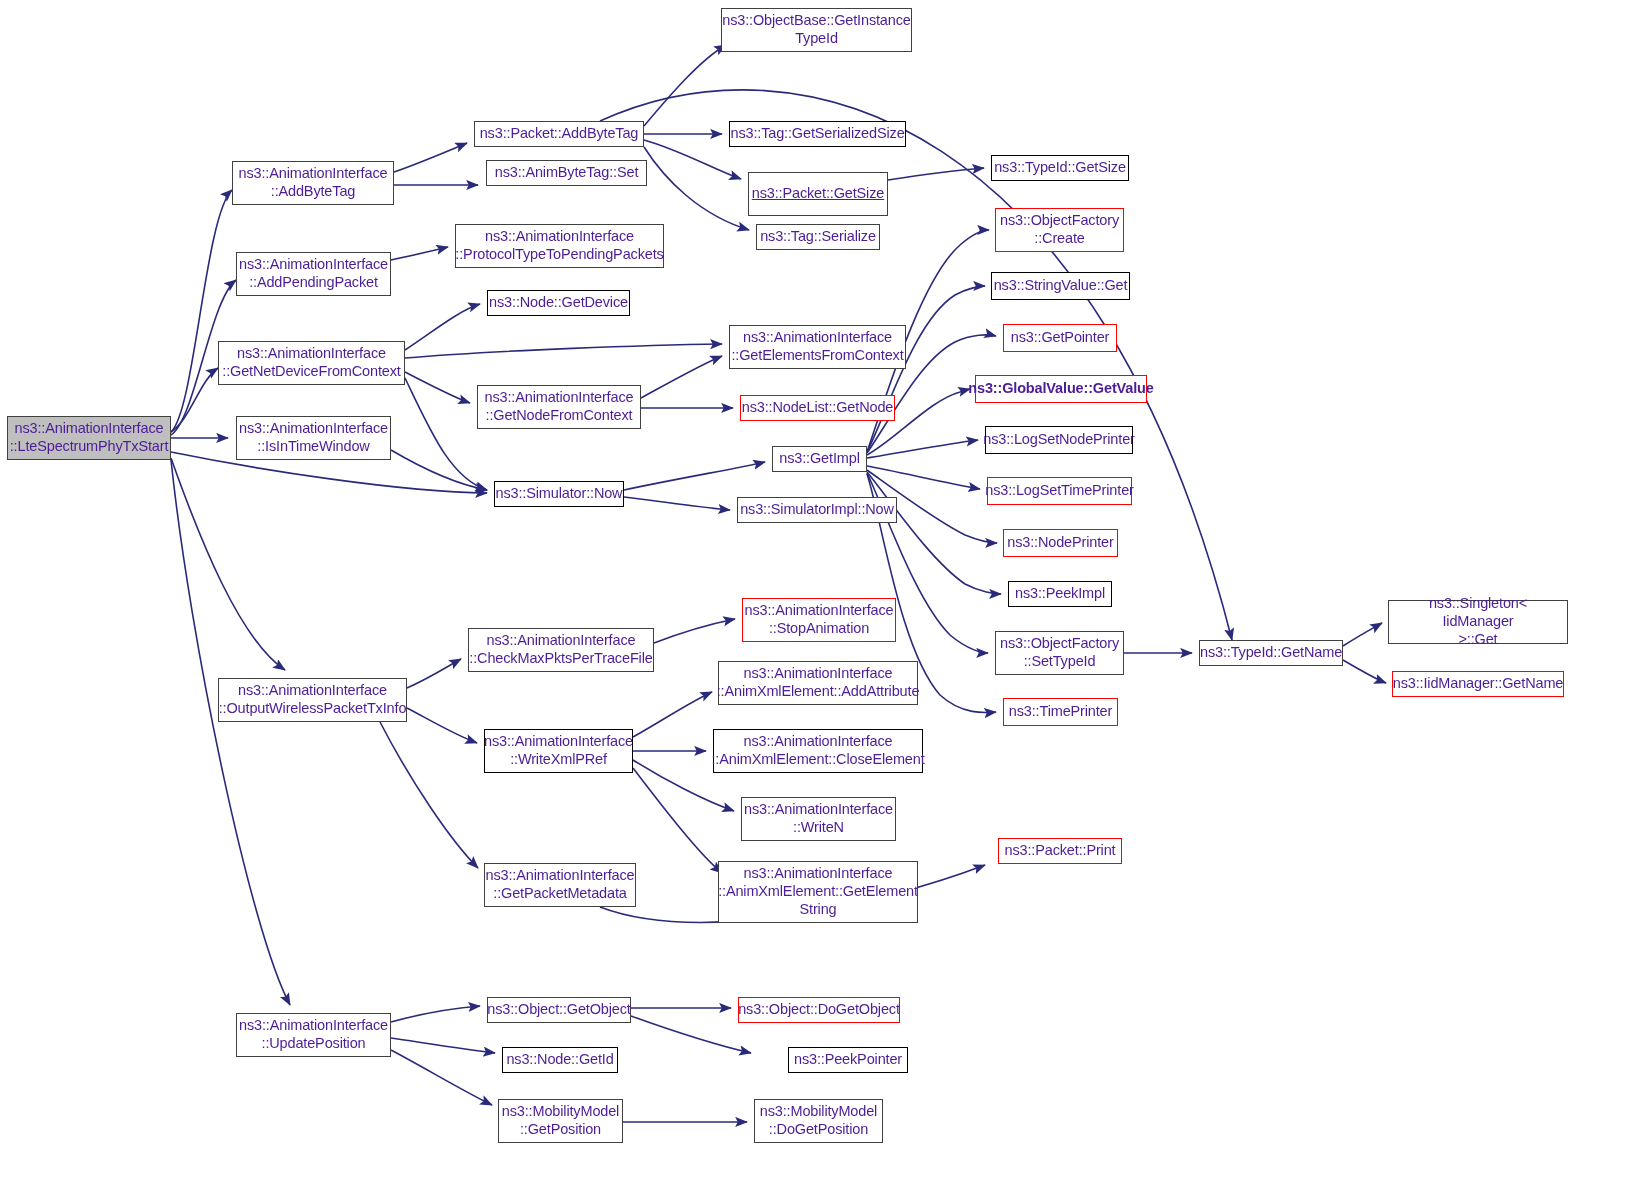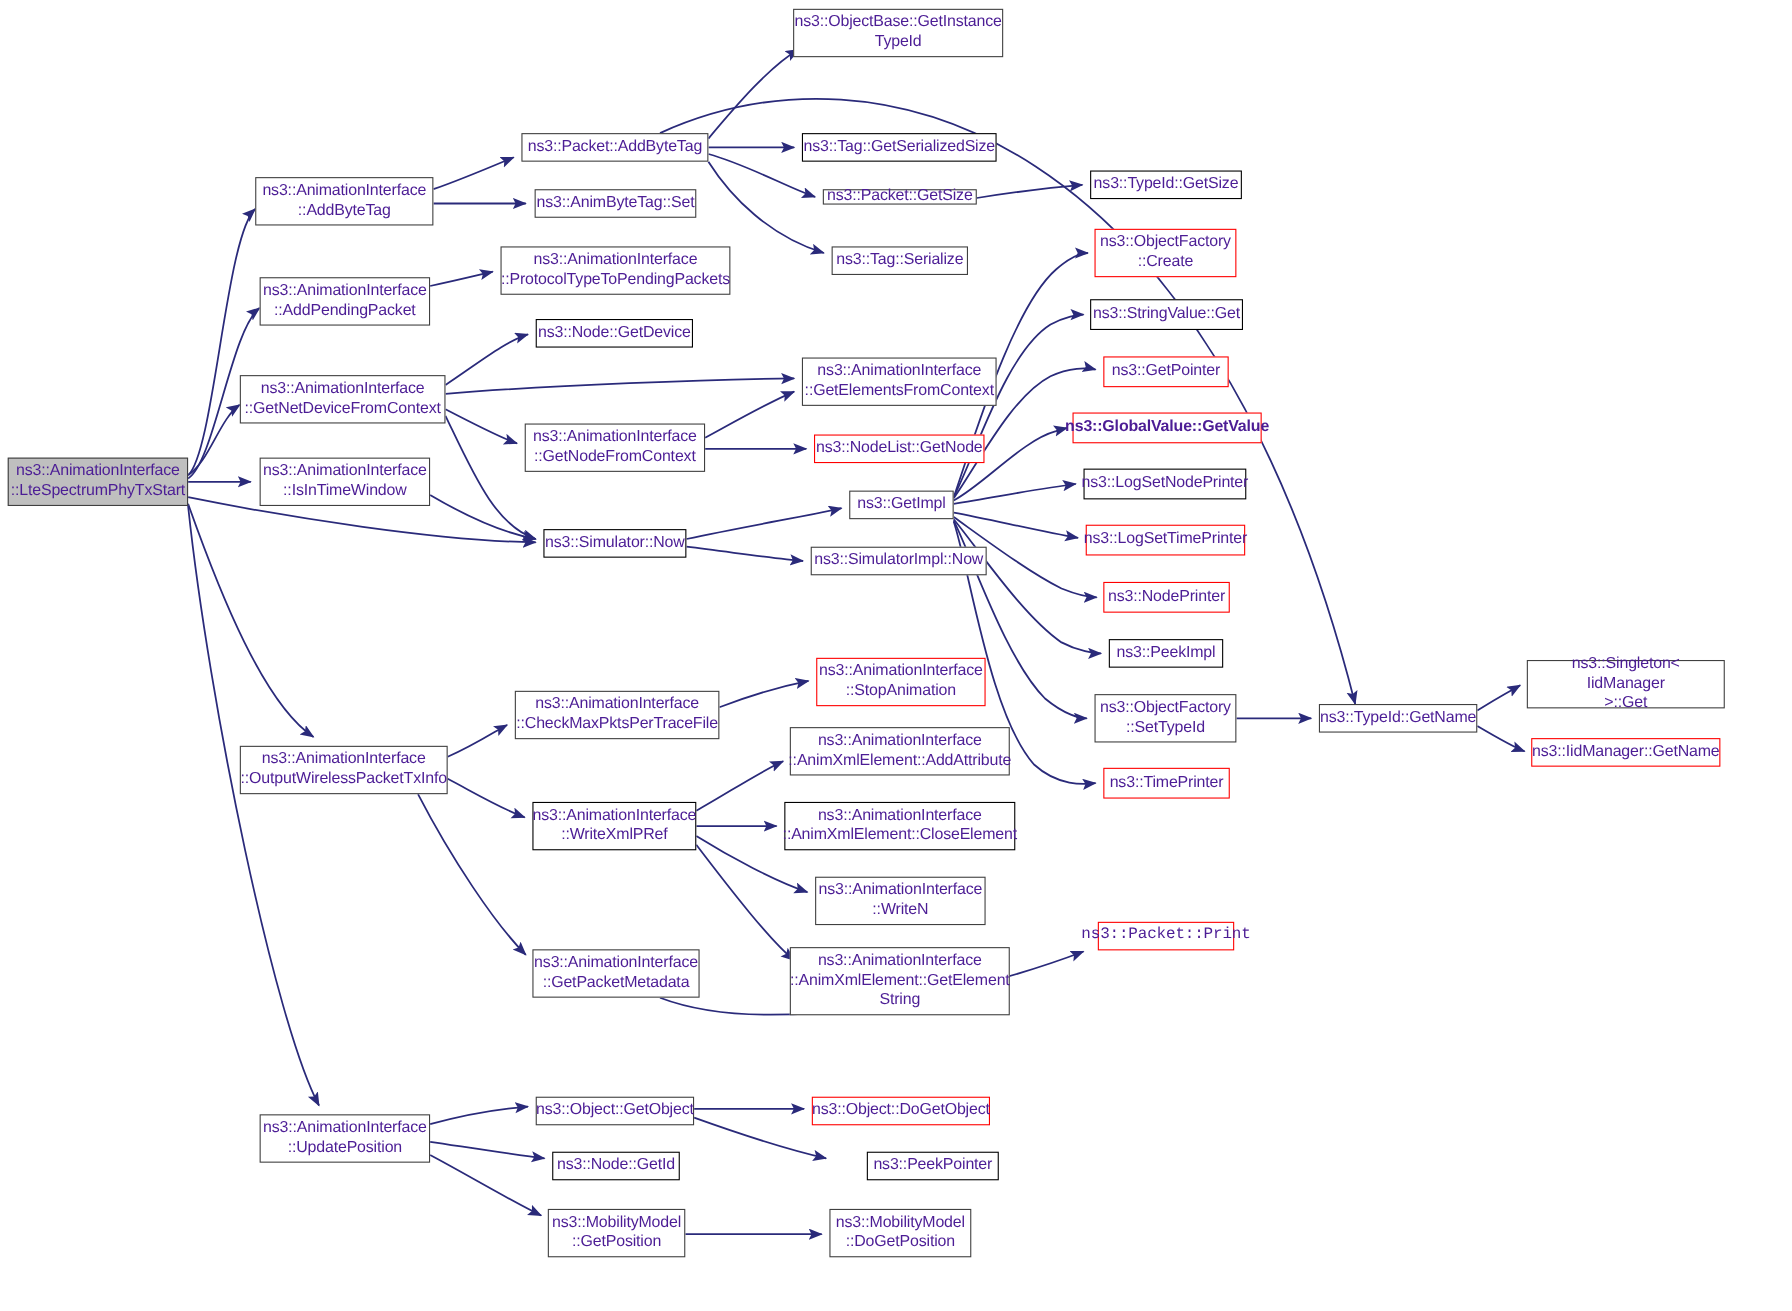--- a/index.html
+++ b/index.html
@@ -97,22 +97,22 @@
         <path d="M623,1122 L747,1122" fill="none" stroke="#2a2a7a" stroke-width="1.6" marker-end="url(#arrow)"></path>
       </g>
   </svg>
   <div id="node-layer">
       <div class="node gray" style="left: 721px; top: 8px; width: 191px; height: 44px;">ns3::ObjectBase::GetInstance
 TypeId</div>
       <div class="node gray" style="left: 474px; top: 121px; width: 170px; height: 26px;">ns3::Packet::AddByteTag</div>
       <div class="node" style="left: 729px; top: 121px; width: 177px; height: 26px;">ns3::Tag::GetSerializedSize</div>
       <div class="node gray" style="left: 232px; top: 161px; width: 162px; height: 44px;">ns3::AnimationInterface
 ::AddByteTag</div>
-      <div class="node gray" style="left: 486px; top: 172px; width: 147px; height: 26px;">ns3::AnimByteTag::Set</div>
-      <div class="node gray" style="left: 748px; top: 172px; width: 140px; height: 14px;">ns3::Packet::GetSize</div>
+      <div class="node gray" style="left: 486px; top: 160px; width: 161px; height: 26px;">ns3::AnimByteTag::Set</div>
+      <div class="node gray" style="left: 748px; top: 172px; width: 140px; height: 44px; text-decoration: underline;">ns3::Packet::GetSize</div>
       <div class="node" style="left: 991px; top: 155px; width: 138px; height: 26px;">ns3::TypeId::GetSize</div>
       <div class="node red" style="left: 995px; top: 208px; width: 129px; height: 44px;">ns3::ObjectFactory
 ::Create</div>
       <div class="node gray" style="left: 455px; top: 224px; width: 209px; height: 44px;">ns3::AnimationInterface
 ::ProtocolTypeToPendingPackets</div>
       <div class="node gray" style="left: 756px; top: 224px; width: 124px; height: 26px;">ns3::Tag::Serialize</div>
       <div class="node gray" style="left: 236px; top: 252px; width: 155px; height: 44px;">ns3::AnimationInterface
 ::AddPendingPacket</div>
       <div class="node" style="left: 991px; top: 272px; width: 139px; height: 28px;">ns3::StringValue::Get</div>
       <div class="node" style="left: 487px; top: 290px; width: 143px; height: 26px;">ns3::Node::GetDevice</div>
@@ -150,21 +150,21 @@
       <div class="node red" style="left: 1392px; top: 671px; width: 172px; height: 26px;">ns3::IidManager::GetName</div>
       <div class="node gray" style="left: 218px; top: 678px; width: 189px; height: 44px;">ns3::AnimationInterface
 ::OutputWirelessPacketTxInfo</div>
       <div class="node red" style="left: 1003px; top: 698px; width: 115px; height: 28px;">ns3::TimePrinter</div>
       <div class="node" style="left: 713px; top: 729px; width: 210px; height: 44px;">ns3::AnimationInterface
 ::AnimXmlElement::CloseElement</div>
       <div class="node" style="left: 484px; top: 729px; width: 149px; height: 44px;">ns3::AnimationInterface
 ::WriteXmlPRef</div>
       <div class="node gray" style="left: 741px; top: 797px; width: 155px; height: 44px;">ns3::AnimationInterface
 ::WriteN</div>
-      <div class="node red" style="left: 998px; top: 838px; width: 124px; height: 26px; font-family: Liberation Mono, monospace;">ns3::Packet::Print</div>
+      <div class="node red" style="left: 998px; top: 838px; width: 124px; height: 26px;">ns3::Packet::Print</div>
       <div class="node gray" style="left: 484px; top: 863px; width: 152px; height: 44px;">ns3::AnimationInterface
 ::GetPacketMetadata</div>
       <div class="node gray" style="left: 718px; top: 861px; width: 200px; height: 62px;">ns3::AnimationInterface
 ::AnimXmlElement::GetElement
 String</div>
       <div class="node gray" style="left: 487px; top: 997px; width: 144px; height: 26px;">ns3::Object::GetObject</div>
       <div class="node red" style="left: 738px; top: 997px; width: 162px; height: 26px;">ns3::Object::DoGetObject</div>
       <div class="node gray" style="left: 236px; top: 1013px; width: 155px; height: 44px;">ns3::AnimationInterface
 ::UpdatePosition</div>
       <div class="node" style="left: 502px; top: 1047px; width: 116px; height: 26px;">ns3::Node::GetId</div>

